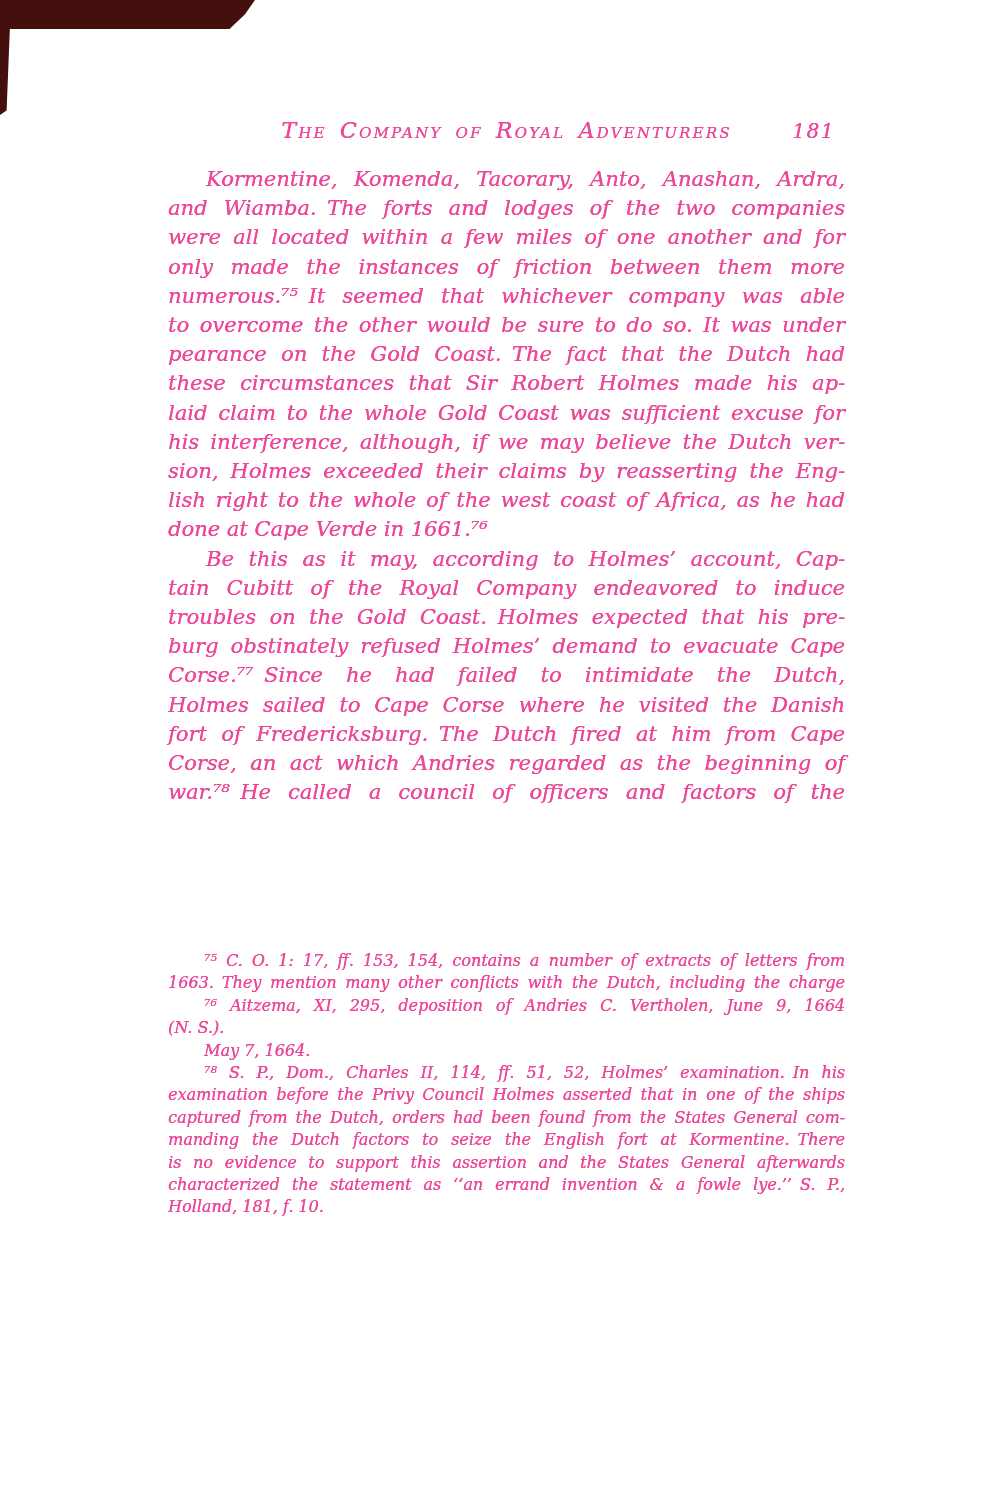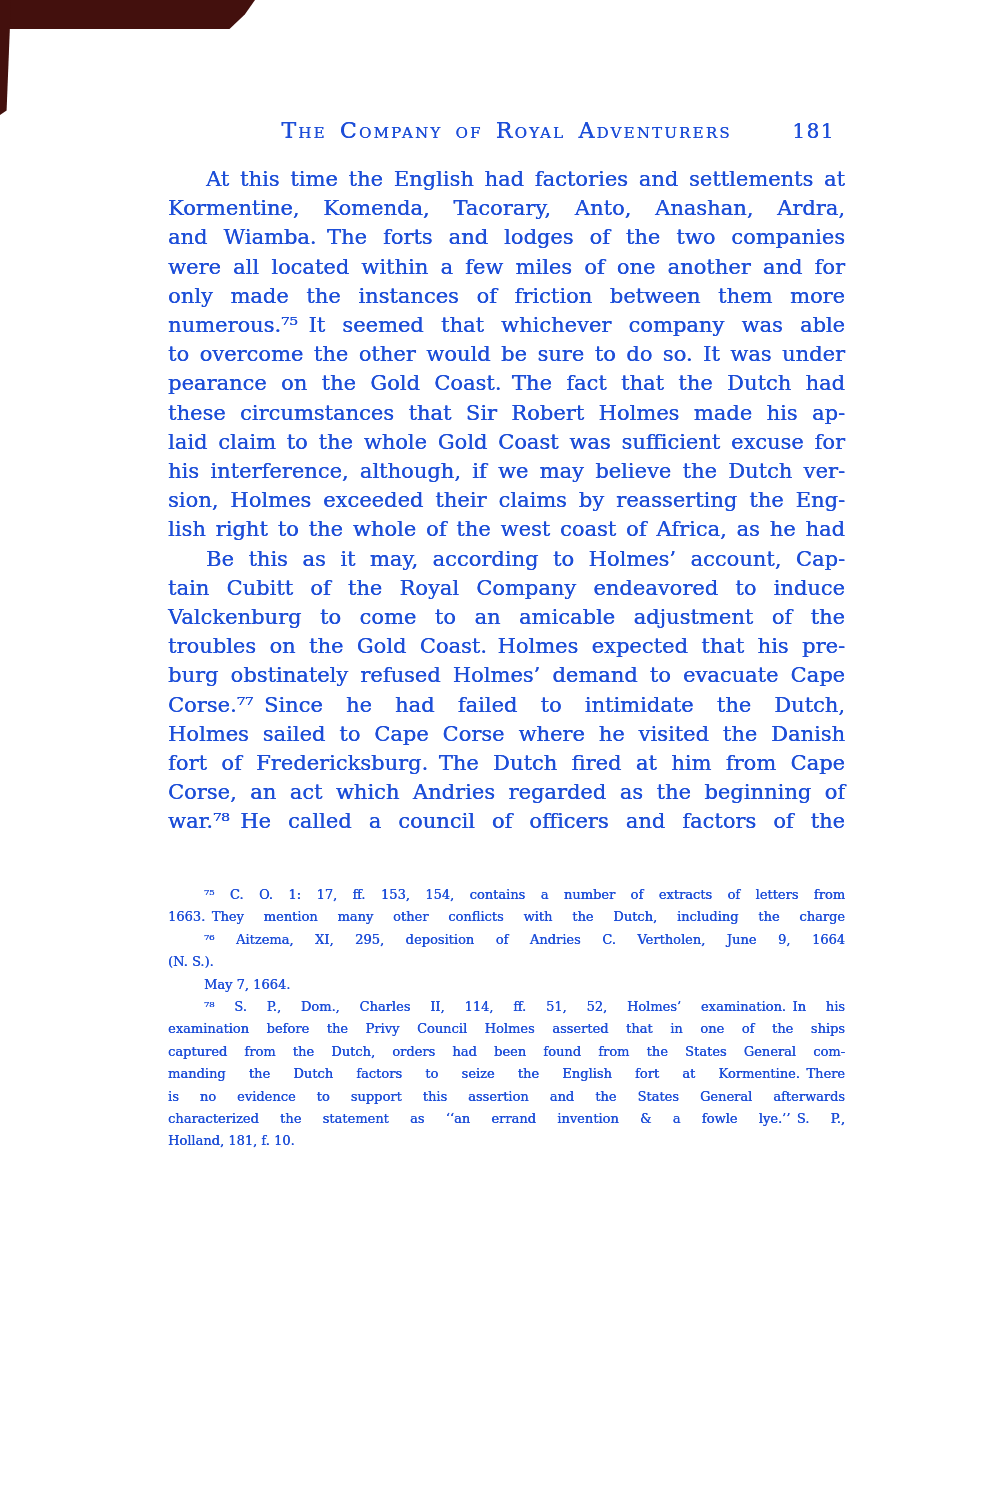--- a/index.html
+++ b/index.html
@@ -37,59 +37,58 @@
     word-spacing: 4px;
   }
   .page-number {
     position: absolute; right: 10px; top: 1px;
     font-size: 20px;
     letter-spacing: 1.5px;
   }
   
   .textblock { position: absolute; left: 168px; width: 677px; }
   #body-text { top: 165px; font-size: 21px; line-height: 29.2px; }
-  #footnotes-text { top: 884px; font-size: 13px; line-height: 22.4px; }
+  #footnotes-text { top: 950px; font-size: 16px; line-height: 22.4px; }
   .line { text-align: justify; text-align-last: justify; }
   .line.lastline { text-align-last: left; }
   .para.indent .line:first-child { text-indent: 38px; }
   #footnotes-text .para.indent .line:first-child { text-indent: 36px; }
 </style>
 </head>
 <body>
 
-<div class="page" style="color: #1d4ed8;">
+<div class="page" style="color: #ec4899; font-style: italic;">
 
   <div class="artifact-bar" style="background-color: rgb(67, 16, 13);"></div>
   <div class="artifact-strip" style="background-color: rgb(67, 16, 13);"></div>
 
   <div class="header">
     <span class="header-title">The Company of Royal Adventurers</span>
     <span class="page-number">181</span>
   </div>
 
   <div class="textblock" id="body-text">
       <div class="para indent">
-        <div class="line">At this time the English had factories and settlements at</div>
         <div class="line">Kormentine, Komenda, Tacorary, Anto, Anashan, Ardra,</div>
         <div class="line">and Wiamba. The forts and lodges of the two companies</div>
         <div class="line">were all located within a few miles of one another and for</div>
         <div class="line">only made the instances of friction between them more</div>
         <div class="line">numerous.⁷⁵ It seemed that whichever company was able</div>
         <div class="line">to overcome the other would be sure to do so. It was under</div>
         <div class="line">pearance on the Gold Coast. The fact that the Dutch had</div>
         <div class="line">these circumstances that Sir Robert Holmes made his ap-</div>
         <div class="line">laid claim to the whole Gold Coast was sufficient excuse for</div>
         <div class="line">his interference, although, if we may believe the Dutch ver-</div>
         <div class="line">sion, Holmes exceeded their claims by reasserting the Eng-</div>
         <div class="line">lish right to the whole of the west coast of Africa, as he had</div>
+        <div class="line lastline">done at Cape Verde in 1661.⁷⁶</div>
       </div>
       <div class="para indent">
         <div class="line">Be this as it may, according to Holmes’ account, Cap-</div>
         <div class="line">tain Cubitt of the Royal Company endeavored to induce</div>
-        <div class="line">Valckenburg to come to an amicable adjustment of the</div>
         <div class="line">troubles on the Gold Coast. Holmes expected that his pre-</div>
         <div class="line">burg obstinately refused Holmes’ demand to evacuate Cape</div>
         <div class="line">Corse.⁷⁷ Since he had failed to intimidate the Dutch,</div>
         <div class="line">Holmes sailed to Cape Corse where he visited the Danish</div>
         <div class="line">fort of Fredericksburg. The Dutch fired at him from Cape</div>
         <div class="line">Corse, an act which Andries regarded as the beginning of</div>
         <div class="line">war.⁷⁸ He called a council of officers and factors of the</div>
       </div>
     </div>
 

